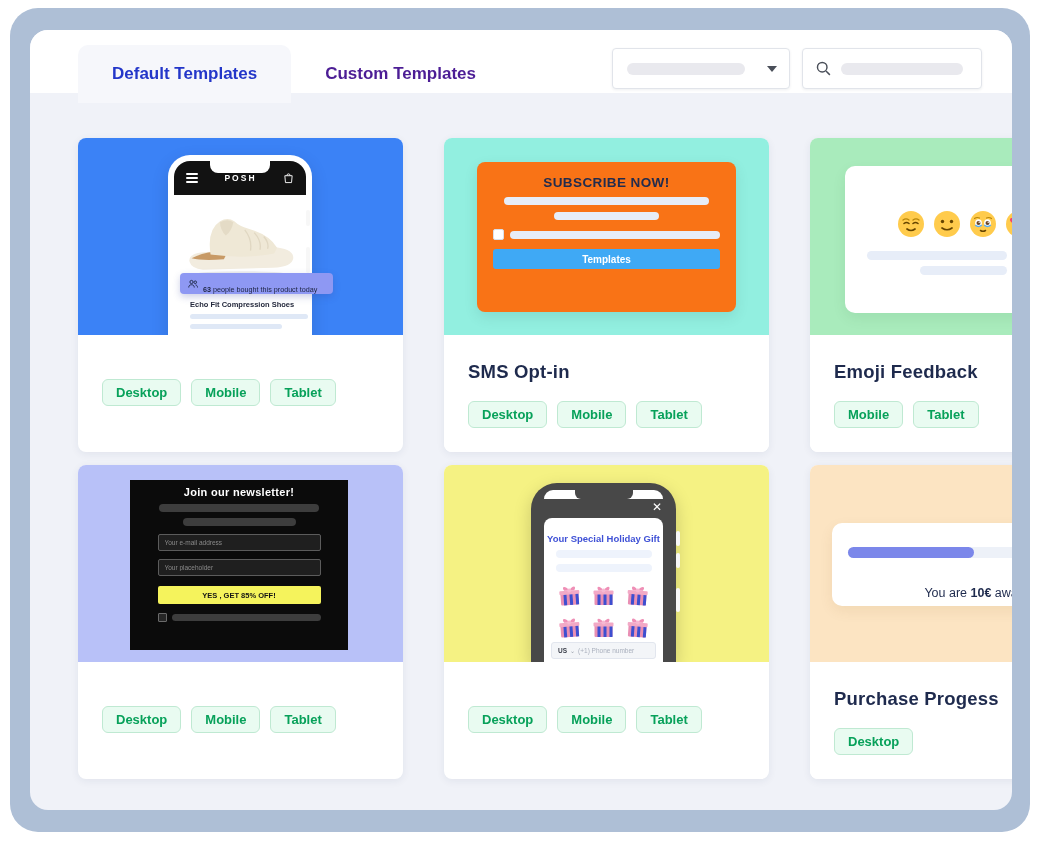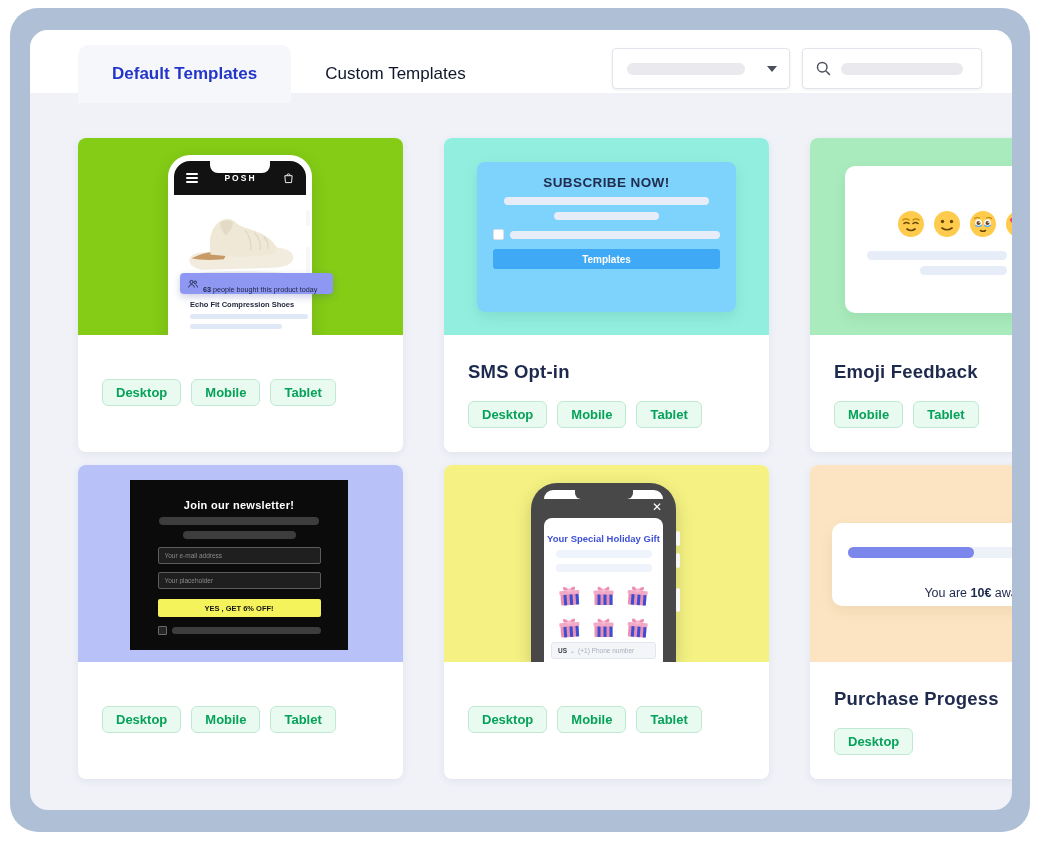--- a/index.html
+++ b/index.html
@@ -7,21 +7,21 @@
   .device-frame { position:absolute; left:10px; top:8px; width:1020px; height:824px;
     background:#aebfd6; border-radius:28px; }
   .screen { position:absolute; left:20px; top:22px; width:982px; height:780px;
     background:#f0f2f8; border-radius:18px; overflow:hidden; }
 
   
   .app-header { position:relative; height:63px; background:#ffffff; }
   .tabs { position:absolute; left:48px; top:0; height:73px; display:flex; align-items:flex-end; }
   .tab { font-size:17px; padding:0 34px; height:58px; display:flex; align-items:center; cursor:pointer; }
   .tab.active { background:#f6f7fb; border-radius:10px 10px 0 0; color:#2336c9; font-weight:700; }
-  .tab.inactive { color:#0f172a; font-weight:400; }
+  .tab.inactive { color:#4c1d95; font-weight:700; }
   .toolbar { position:absolute; right:30px; top:18px; display:flex; gap:12px; }
   .tool-box { background:#fff; border:1px solid #e1e4ea; border-radius:4px; height:41px;
     display:flex; align-items:center; box-shadow:0 1px 3px rgba(20,30,60,.07); }
   .dropdown { width:178px; padding:0 12px 0 14px; justify-content:space-between; }
   .searchbox { width:180px; padding:0 12px; gap:9px; }
   .skeleton-pill { background:#e9e9ee; border-radius:6px; height:12px; }
   .dd-pill { width:118px; } .search-pill { width:122px; }
 
   
   .content { padding:45px 0 0 48px; }
@@ -48,42 +48,42 @@
   .sp-banner { position:absolute; left:102px; top:135px; width:153px; height:21px; background:#8e98f3;
     border-radius:4px; display:flex; align-items:center; gap:4px; padding:0 7px;
     box-shadow:0 3px 7px rgba(60,70,160,.25); }
   .sp-banner-text { font-size:7.2px; color:#1c2340; white-space:pre;margin-top:11px; }
   .sp-product { position:absolute; left:112px; top:162px; font-size:7.5px; font-weight:700; color:#23283c; }
   .sp-skel1 { position:absolute; left:112px; top:176px; width:118px; height:5px; background:#dfe8f6; border-radius:3px; }
   .sp-skel2 { position:absolute; left:112px; top:186px; width:92px; height:5px; background:#dfe8f6; border-radius:3px; }
   .side-btn { position:absolute; width:4px; background:#f7f7f7; border-radius:2px; }
 
   
-  .sms-panel { position:absolute; left:33px; top:24px; width:259px; height:150px; background:#7dd3fc;
+  .sms-panel { position:absolute; left:33px; top:24px; width:259px; height:150px; background:#f97316;
     border-radius:8px; box-shadow:0 5px 14px rgba(0,60,60,.10); text-align:center; padding-top:13px; }
   .sms-title { font-size:13.5px; font-weight:800; color:#222c4e; letter-spacing:.4px; }
   .sms-bar { background:#e7edf8; border-radius:4px; height:8px; margin:7px auto 0; }
   .sms-input { display:block; width:227px; height:17px; margin:9px auto 0; border:1px solid #dce2ec;
     border-radius:3px; font-size:7px; color:#6b7280; padding:0 7px; font-family:"Liberation Sans",sans-serif; }
   .sms-input::placeholder { color:#b9bfcc; }
   .sms-check-row { width:227px; margin:9px auto 0; display:flex; align-items:center; gap:6px; }
   .checkbox { width:11px; height:11px; border:1px solid #d9dfe9; border-radius:2px; background:#fff; }
   .sms-btn { width:227px; height:20px; margin:9px auto 0; background:#3fa9f5; border:none; border-radius:3px;
     color:#fff; font-size:10px; font-weight:600; font-family:"Liberation Sans",sans-serif; cursor:pointer; }
 
   
   .emo-panel { position:absolute; left:35px; top:28px; width:300px; height:147px; background:#fff;
     border-radius:10px; box-shadow:0 5px 14px rgba(0,80,30,.08); }
   .emo-row { position:absolute; left:52px; top:44px; display:flex; gap:8px; }
   .emo-bar1 { position:absolute; left:22px; top:85px; width:140px; height:9px; background:#e7edf8; border-radius:5px; }
   .emo-bar2 { position:absolute; left:75px; top:100px; width:87px; height:9px; background:#e7edf8; border-radius:5px; }
 
   
   .lead-modal { position:absolute; left:52px; top:15px; width:218px; height:170px; background:#0b0b0b;
-    text-align:center; padding-top:19px; }
+    text-align:center; padding-top:6px; }
   .lead-title { color:#fff; font-size:11px; font-weight:600; letter-spacing:.3px; }
   .lead-bar { background:#3d3d3d; border-radius:4px; height:8px; margin:6px auto 0; }
   .lead-input { display:block; width:163px; height:17px; margin:8px auto 0; background:#1f1f1f;
     border:1px solid #5c5c5c; border-radius:2px; font-size:6.5px; color:#cfcfcf; padding:0 6px;
     font-family:"Liberation Sans",sans-serif; }
   .lead-input::placeholder { color:#8a8a8a; }
   .lead-btn { width:163px; height:18px; margin:10px auto 0; background:#f5f35c; border:none; border-radius:2px;
     font-size:7.5px; font-weight:800; color:#141414; font-family:"Liberation Sans",sans-serif; cursor:pointer; }
   .lead-check-row { width:163px; margin:9px auto 0; display:flex; align-items:center; gap:5px; }
   .dark-checkbox { width:9px; height:9px; background:#262626; border:1px solid #6a6a6a; border-radius:1px; }
@@ -141,21 +141,21 @@
             </svg>
         <div class="skeleton-pill search-pill"></div>
       </div>
     </div>
   </div>
 
   <div class="content">
     <div class="grid">
 
       <div class="card">
-        <div class="preview" style="background:#84cc16">
+        <div class="preview" style="background:#3b82f6">
           <div class="sp-phone">
             <div class="sp-head">
               <div class="notch"></div>
               <div class="hamburger">
                     <span></span>
                     <span></span>
                     <span></span>
                   </div>
               <div class="sp-logo">POSH</div>
               <svg width="11" height="12" viewBox="0 0 24 26" fill="none" stroke="#fff" stroke-width="2">
@@ -269,21 +269,21 @@
       </div>
 
       <div class="card">
         <div class="preview" style="background:#b8c1f8">
           <div class="lead-modal">
             <div class="lead-title">Join our newsletter!</div>
             <div class="lead-bar" style="width:160px"></div>
             <div class="lead-bar" style="width:113px"></div>
             <input class="lead-input" placeholder="Your e-mail address" style="">
             <input class="lead-input" placeholder="Your placeholder" style="">
-            <button class="lead-btn">YES , GET 6% OFF!</button>
+            <button class="lead-btn">YES , GET 85% OFF!</button>
             <div class="lead-check-row">
               <div class="dark-checkbox"></div>
               <div class="lead-check-bar"></div>
             </div>
           </div>
         </div>
         <div class="card-footer">
           <div class="badges">
             <span class="badge">Desktop</span>
             <span class="badge">Mobile</span>

